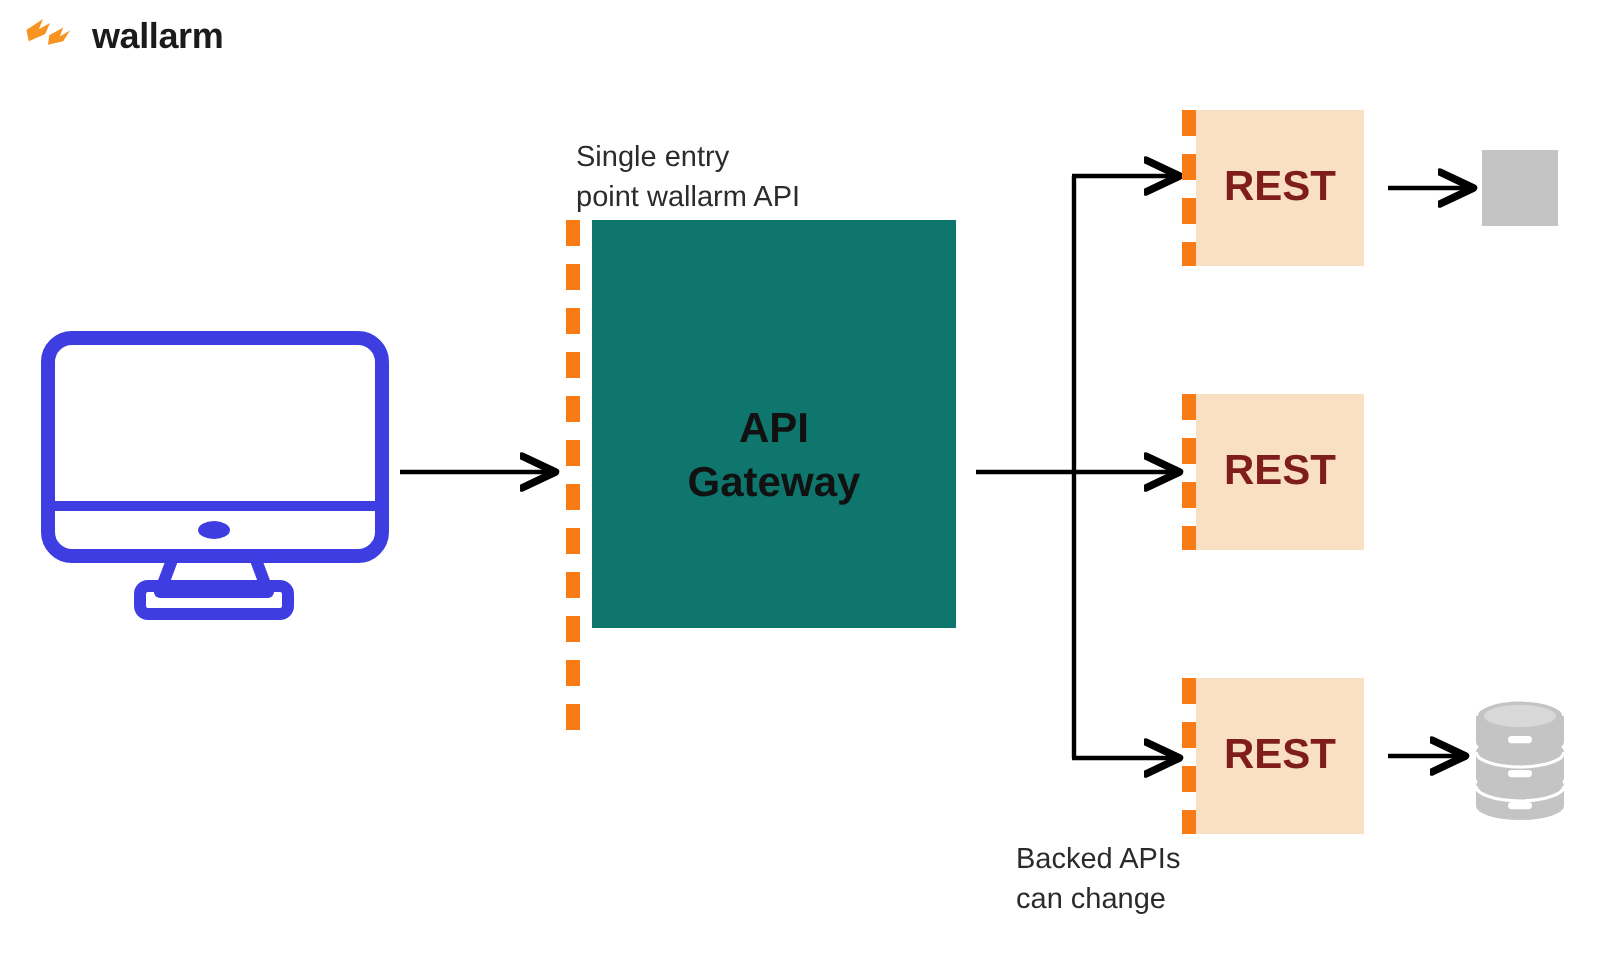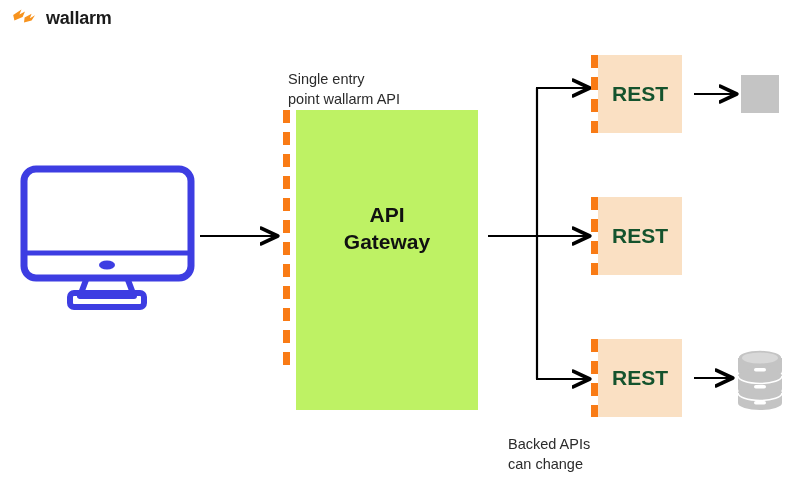--- a/index.html
+++ b/index.html
@@ -42,22 +42,22 @@
   .node { position: absolute; box-sizing: border-box; }
 
   
   .monitor { left: 20px; top: 165px; width: 175px; height: 145px; }
 
   
   .gateway {
     left: 296px;
     top: 110px;
     width: 182px;
-    height: 300px;
-    background: #bef264;
+    height: 204px;
+    background: #0f766e;
   }
   .gateway-label {
     position: absolute;
     left: 0; right: 0;
     top: 92px;
     text-align: center;
     font-size: 21px;
     font-weight: 700;
     color: #111111;
     line-height: 1.28;
@@ -84,21 +84,21 @@
     background: #fae0c3;
     left: 598px;
   }
   .rest-label {
     position: absolute;
     left: 0; right: 0; top: 50%;
     transform: translateY(-50%);
     text-align: center;
     font-size: 21px;
     font-weight: 700;
-    color: #14532d;
+    color: #7f1d1d;
   }
 
   
   .gray-square {
     left: 741px;
     top: 75px;
     width: 38px;
     height: 38px;
     background: #c4c4c4;
   }
@@ -108,21 +108,21 @@
 
   
   .caption {
     position: absolute;
     font-size: 14.5px;
     color: #2b2b2b;
     line-height: 1.35;
     white-space: pre-line;
   }
   .caption-entry { left: 288px; top: 70px; }
-  .caption-backend { left: 508px; top: 435px; }
+  .caption-backend { left: 508px; top: 421px; }
 
   
   .connectors {
     position: absolute;
     left: 0; top: 0;
     width: 800px; height: 480px;
     pointer-events: none;
   }
 </style>
 </head>

